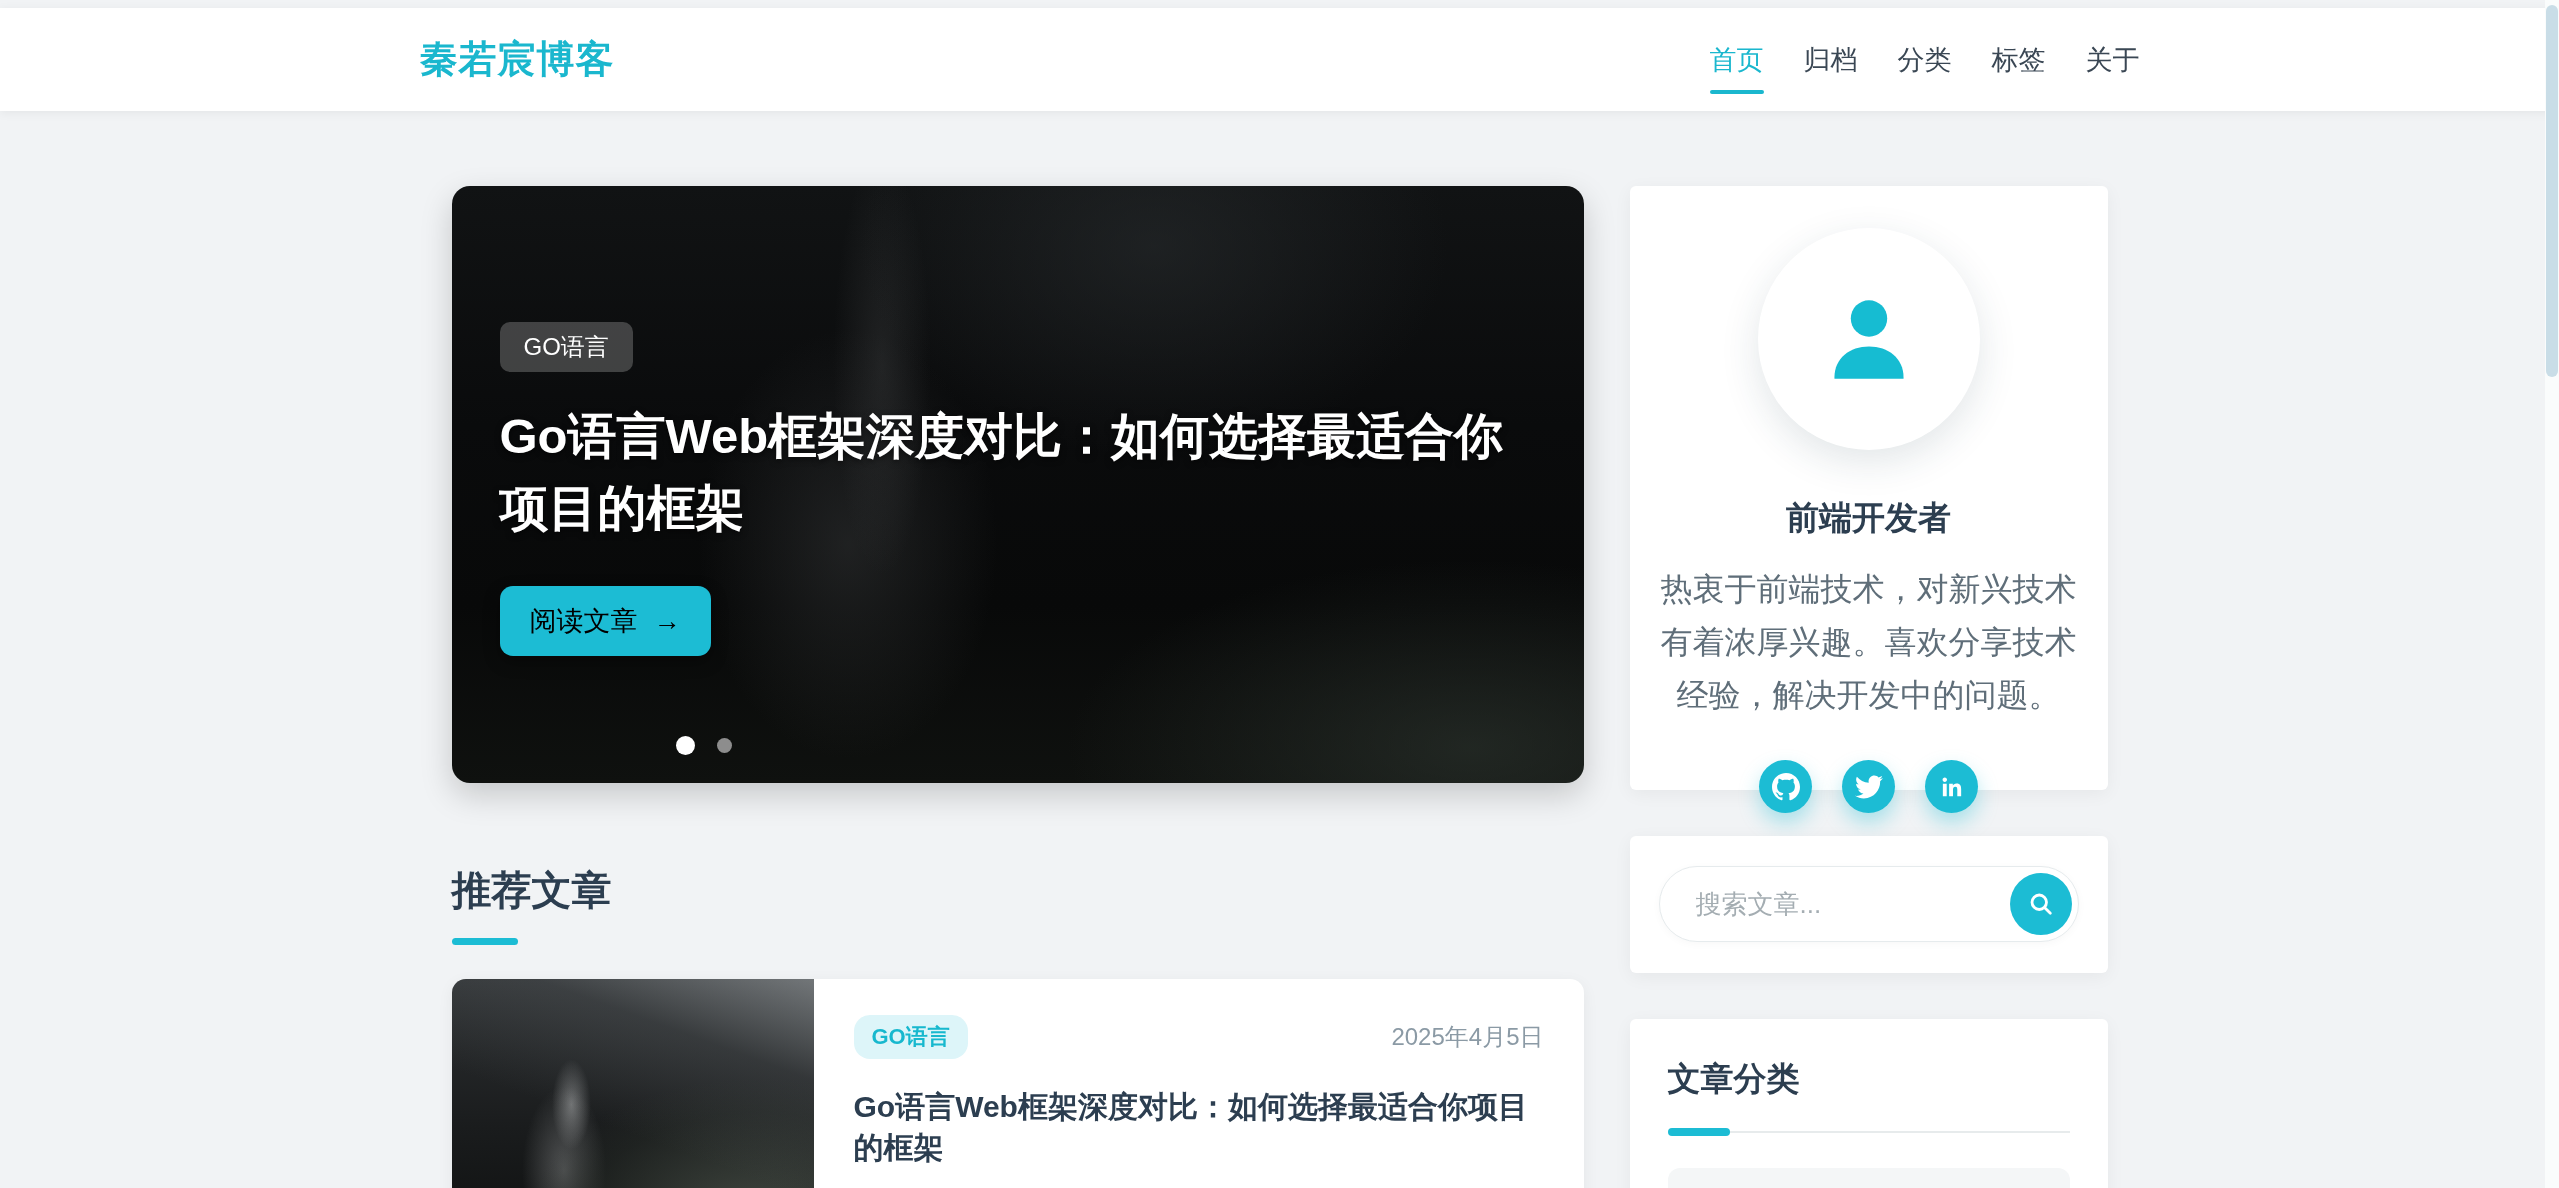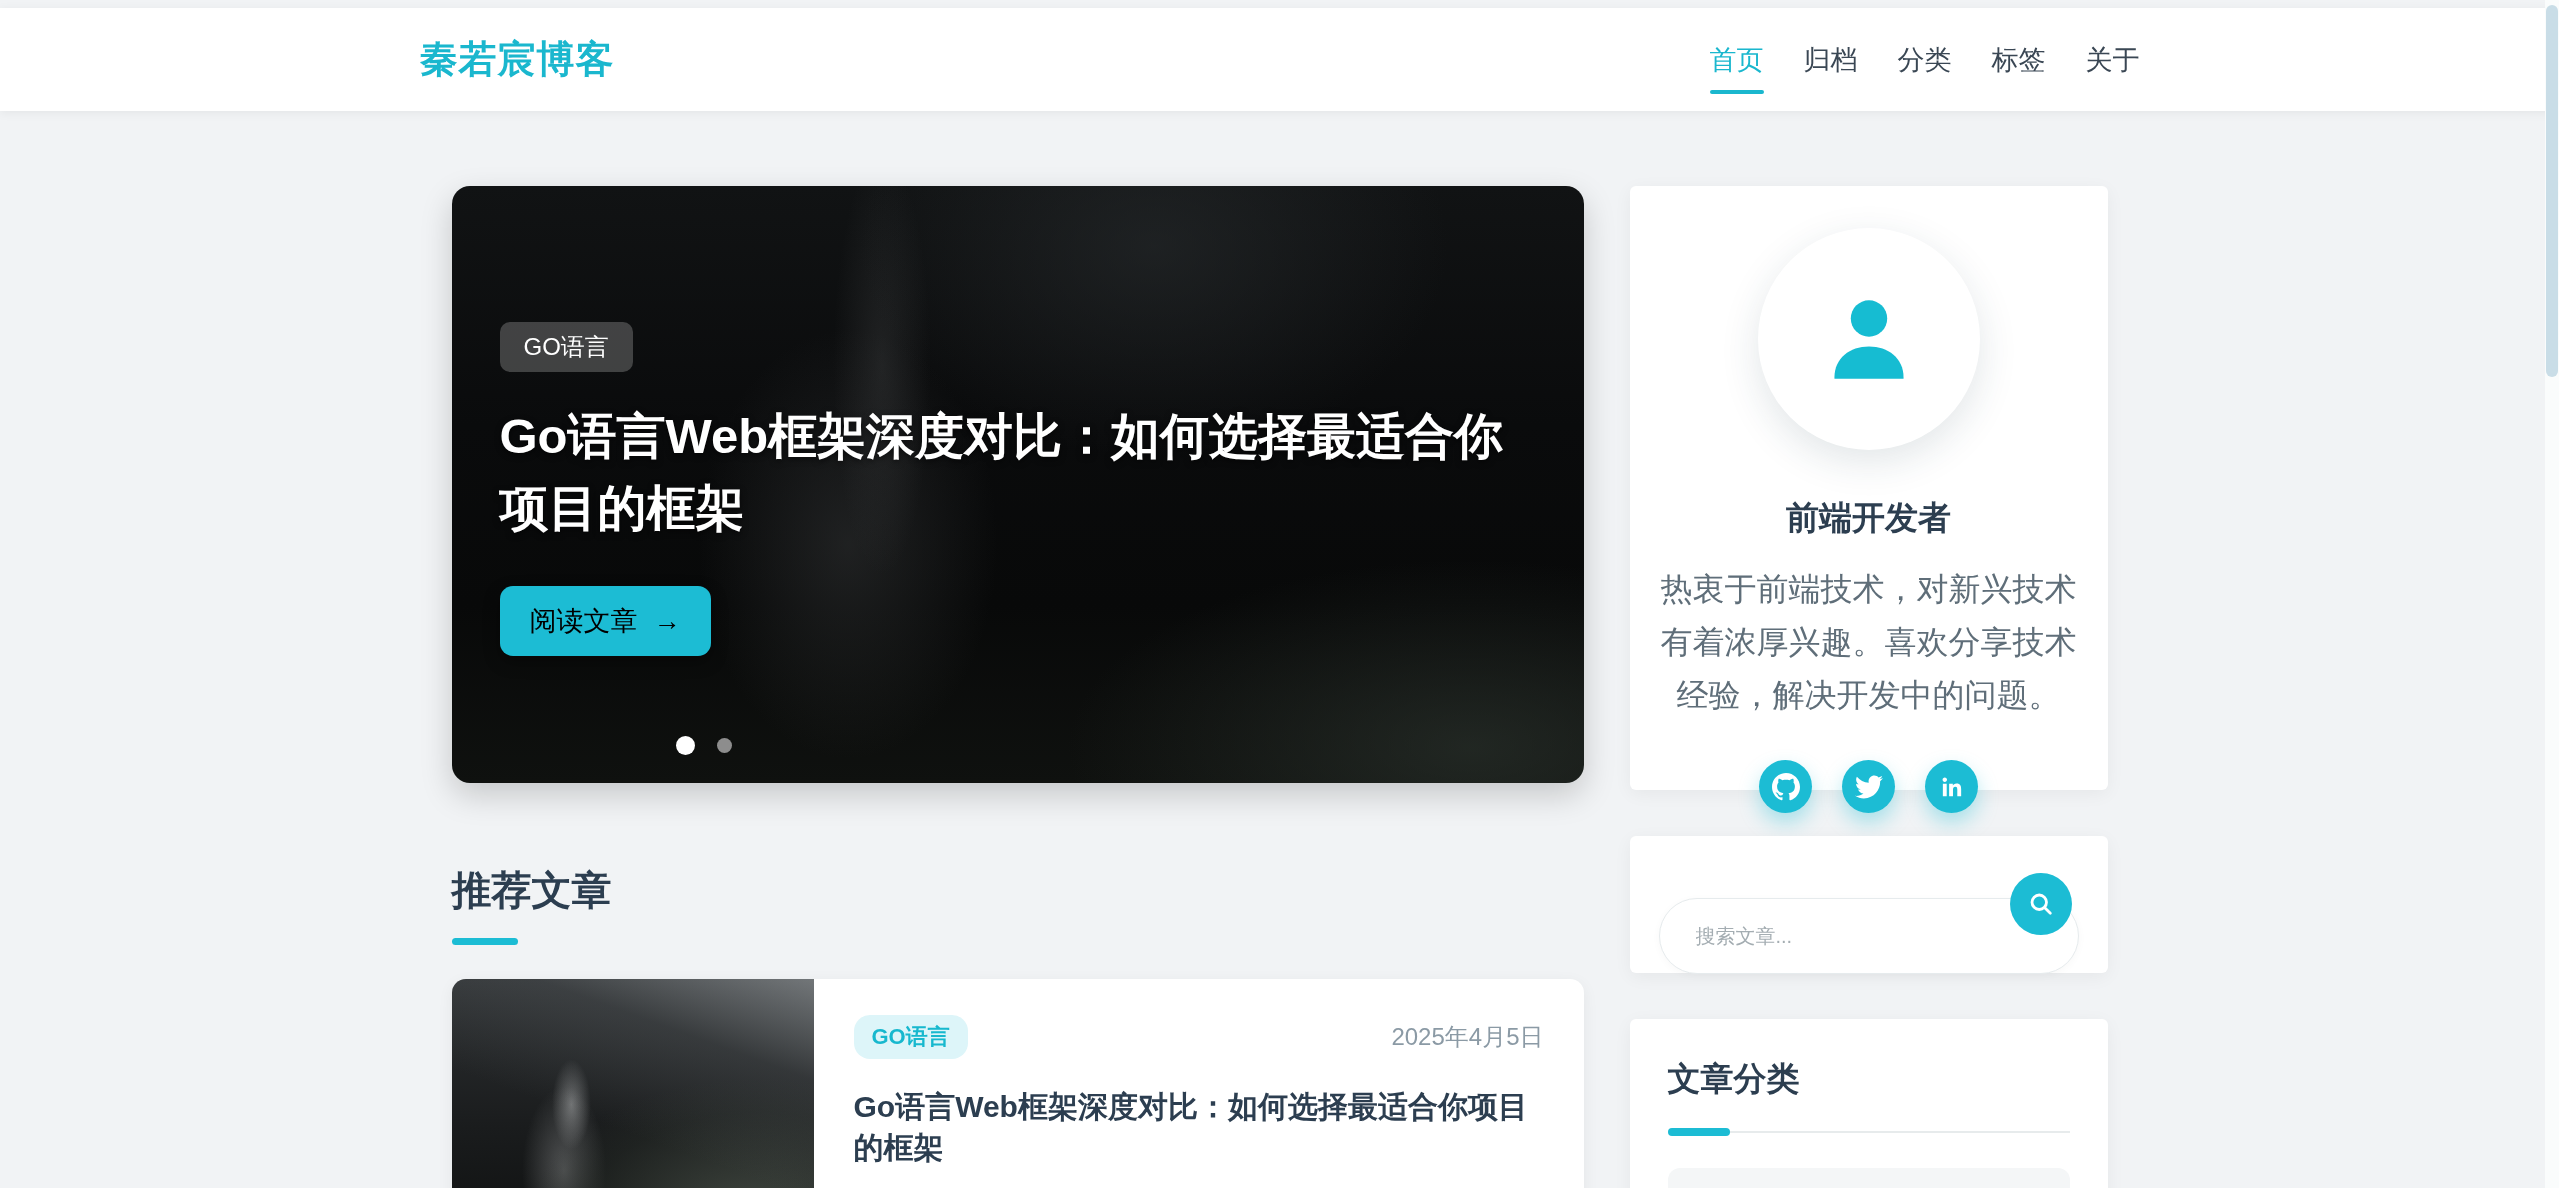--- a/index.html
+++ b/index.html
@@ -114,22 +114,22 @@
   .social-btn {
     width:53px; height:53px; border-radius:50%; background:#1cbcd4; border:none; cursor:pointer;
     display:flex; align-items:center; justify-content:center;
     box-shadow:0 10px 20px rgba(28,188,212,.35);
   }
   
   .search-card { height:137px; padding:30px 29px; }
   .search-wrap { position:relative; height:76px; }
   .search-input {
     width:100%; height:76px; border-radius:40px; border:1px solid #e6ebed;
-    background:#ffffff; padding:0 95px 0 36px; font-size:20px; color:#333;
-    outline:none; font-family:inherit; box-shadow:0 2px 8px rgba(0,0,0,.03);margin-top:32px;
+    background:#ffffff; padding:0 95px 0 36px; font-size:26px; color:#333;
+    outline:none; font-family:inherit; box-shadow:0 2px 8px rgba(0,0,0,.03);
   }
   .search-input::placeholder { color:#a4adb2; }
   .search-btn {
     position:absolute; right:7px; top:7px; width:62px; height:62px;
     border-radius:50%; background:#1cbcd4; border:none; cursor:pointer;
     display:flex; align-items:center; justify-content:center;
   }
   
   .cat-card { height:300px; padding:38px 38px; }
   .cat-title { font-size:33px; font-weight:bold; color:#2c3e50; }

